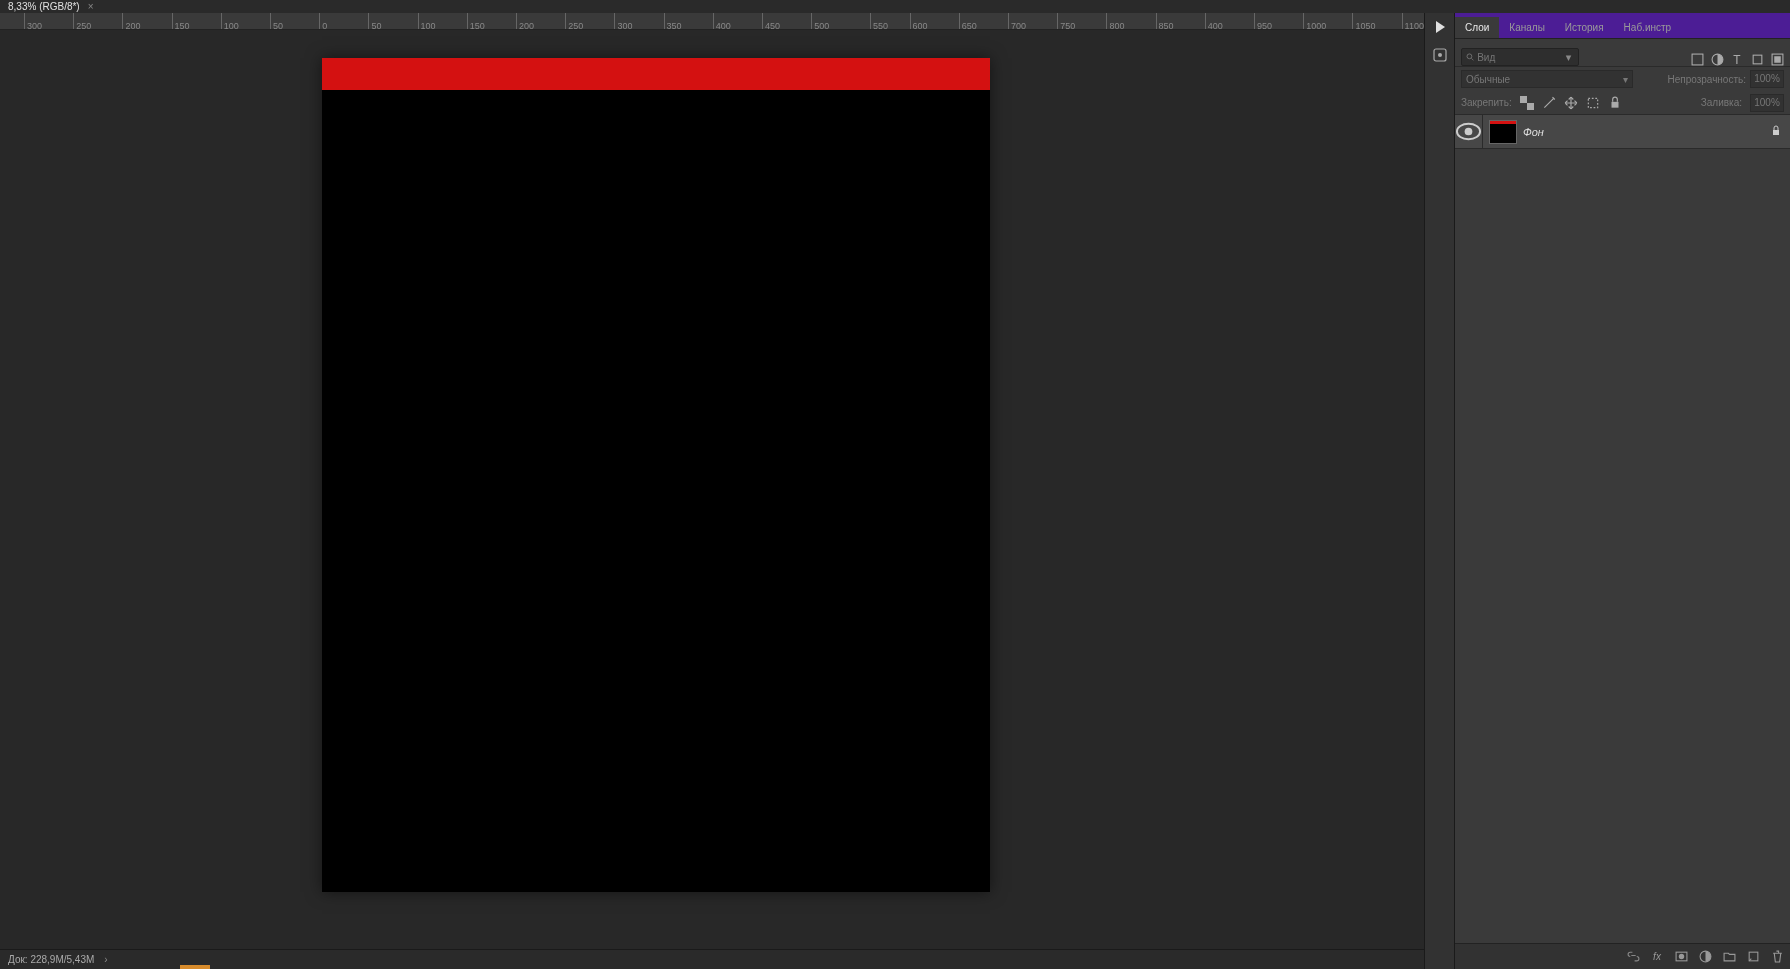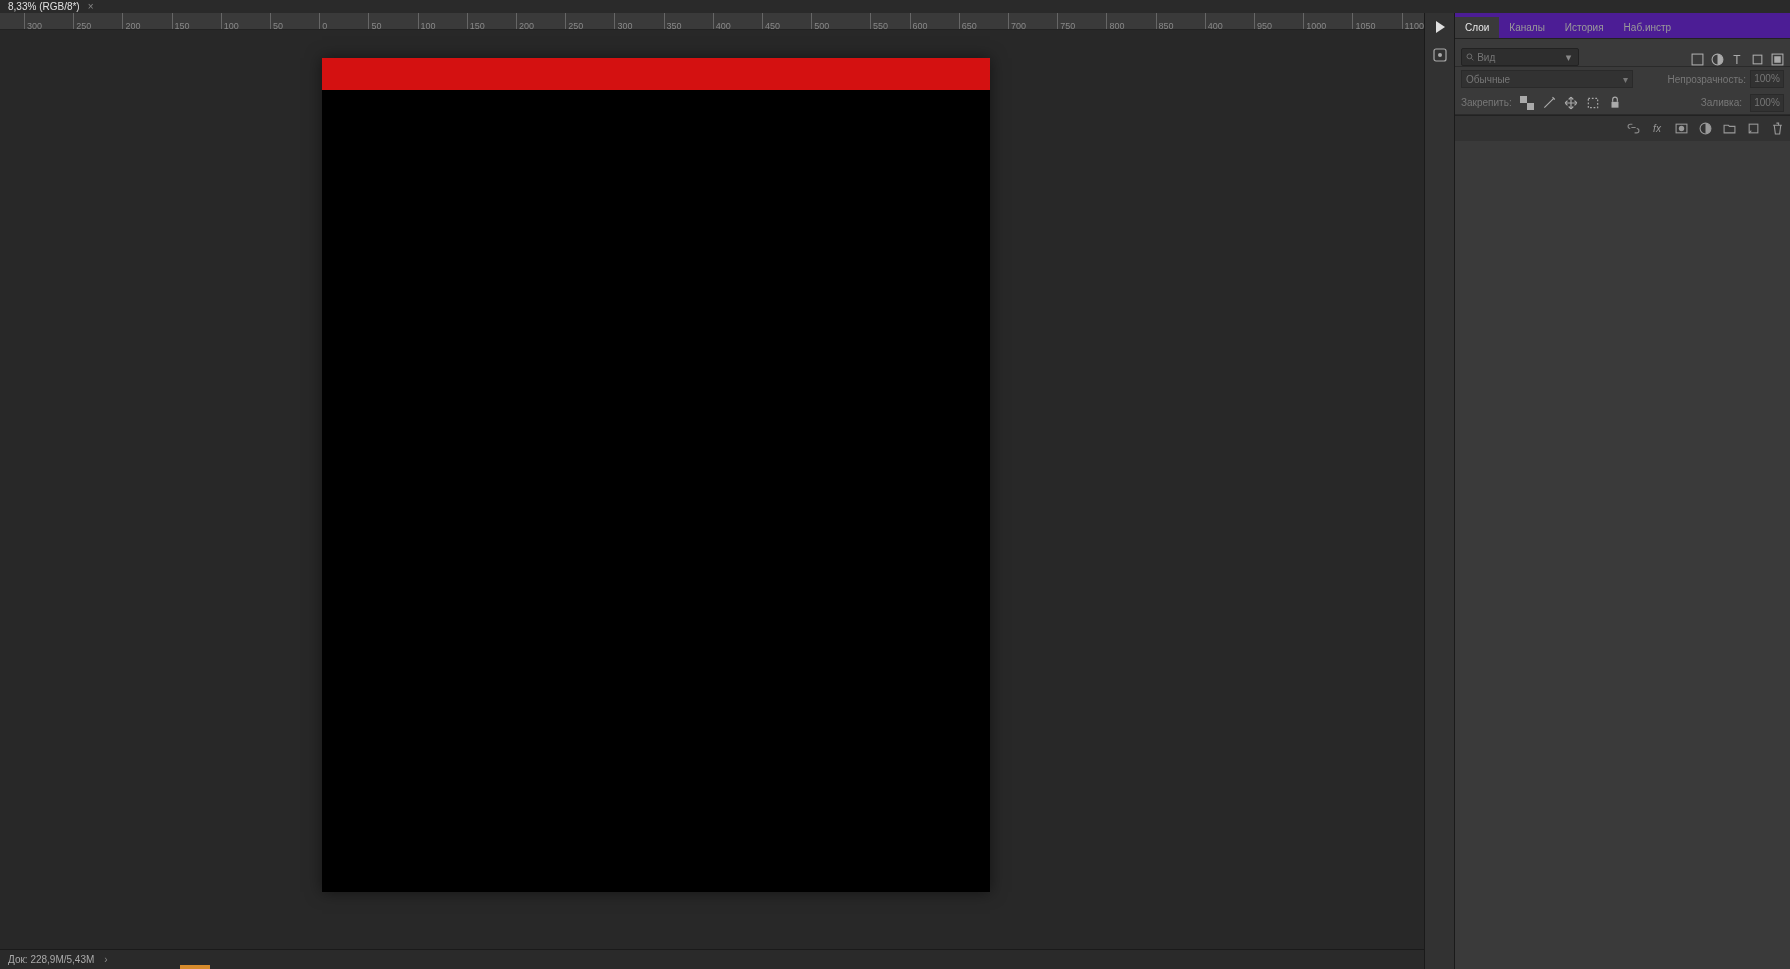--- a/index.html
+++ b/index.html
@@ -235,20 +235,38 @@
             <svg viewBox="0 0 12 12">
               <rect x="3" y="5" width="6" height="5" fill="#aaa"></rect>
               <path d="M4 5 V3 a2 2 0 0 1 4 0 V5" fill="none" stroke="#aaa"></path>
             </svg>
           </span>
       </div>
       <span class="fill-label">Заливка:</span>
       <div class="opacity-val">100%</div>
     </div>
 
+    <div class="layer-list">
+      <div class="layer-row">
+        <div class="vis-cell">
+          <svg viewBox="0 0 14 14">
+              <ellipse cx="7" cy="7" rx="6" ry="4" fill="none" stroke="#ccc"></ellipse>
+              <circle cx="7" cy="7" r="2" fill="#ccc"></circle>
+            </svg>
+        </div>
+        <div class="layer-thumb"></div>
+        <span class="layer-name">Фон</span>
+        <span class="layer-lock">
+          <svg viewBox="0 0 12 12" width="12" height="12">
+              <rect x="3" y="5" width="6" height="5" fill="#ccc"></rect>
+              <path d="M4 5 V3 a2 2 0 0 1 4 0 V5" fill="none" stroke="#ccc"></path>
+            </svg>
+        </span>
+      </div>
+    </div>
 
     <div class="panel-footer">
       <span>
           <svg viewBox="0 0 12 12">
             <path d="M3 6 a2 2 0 0 1 0-4 h2 M9 6 a2 2 0 0 1 0 4 h-2 M4 5 h4" stroke="#888" fill="none"></path>
           </svg>
         </span>
       <span style="font-style:italic;font-size:10px;">fx</span>
       <span>
           <svg viewBox="0 0 12 12">

